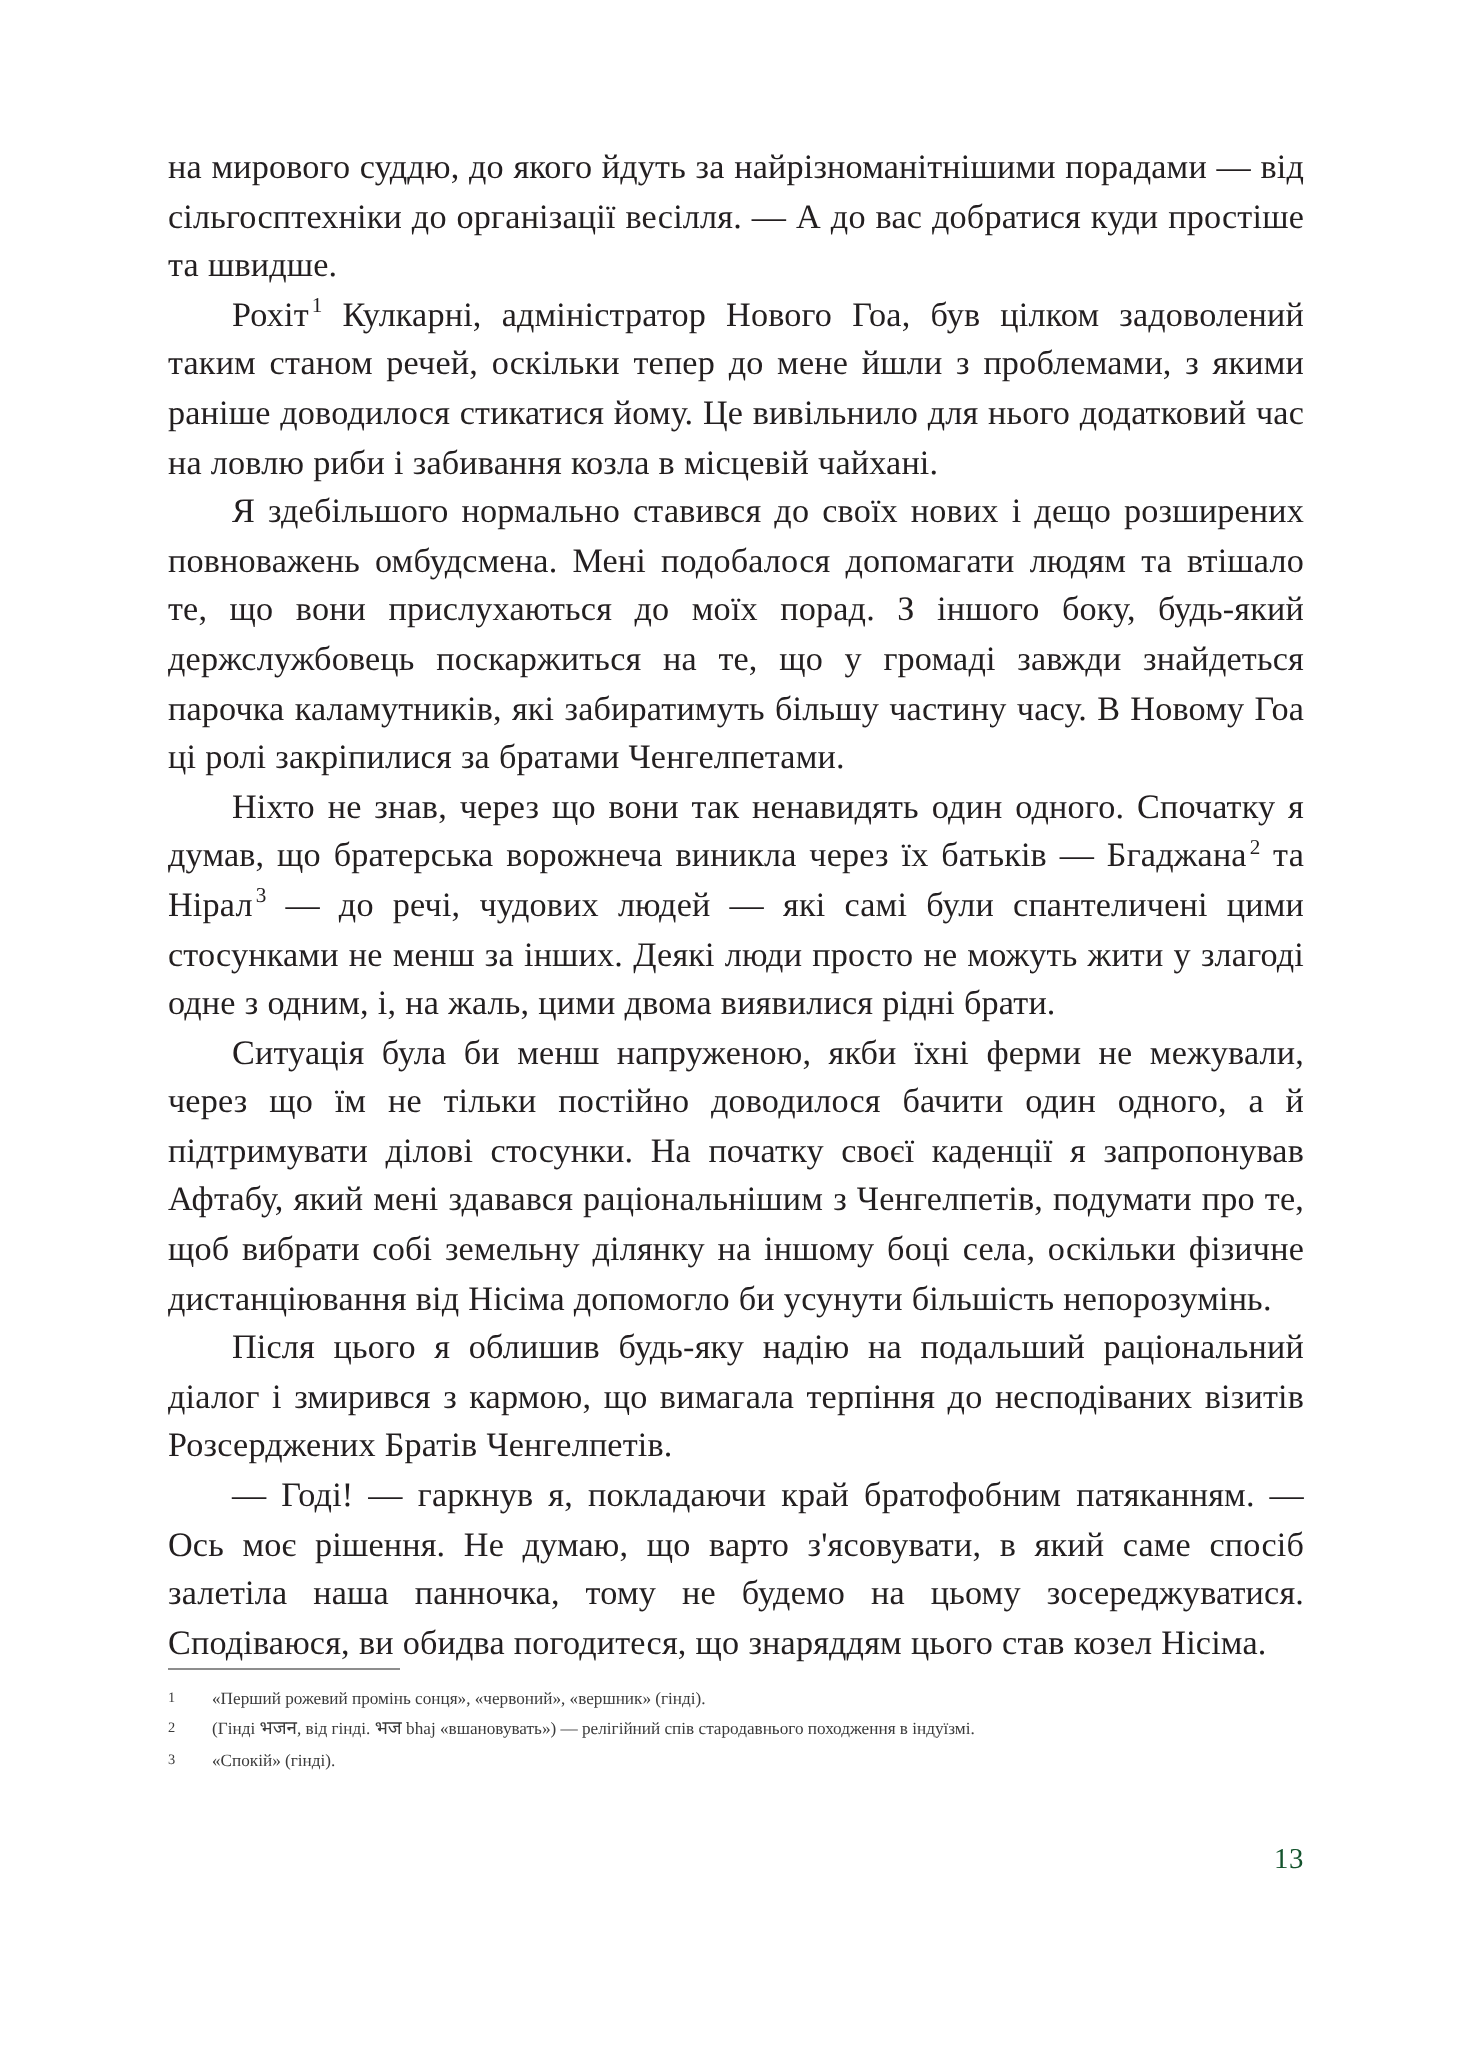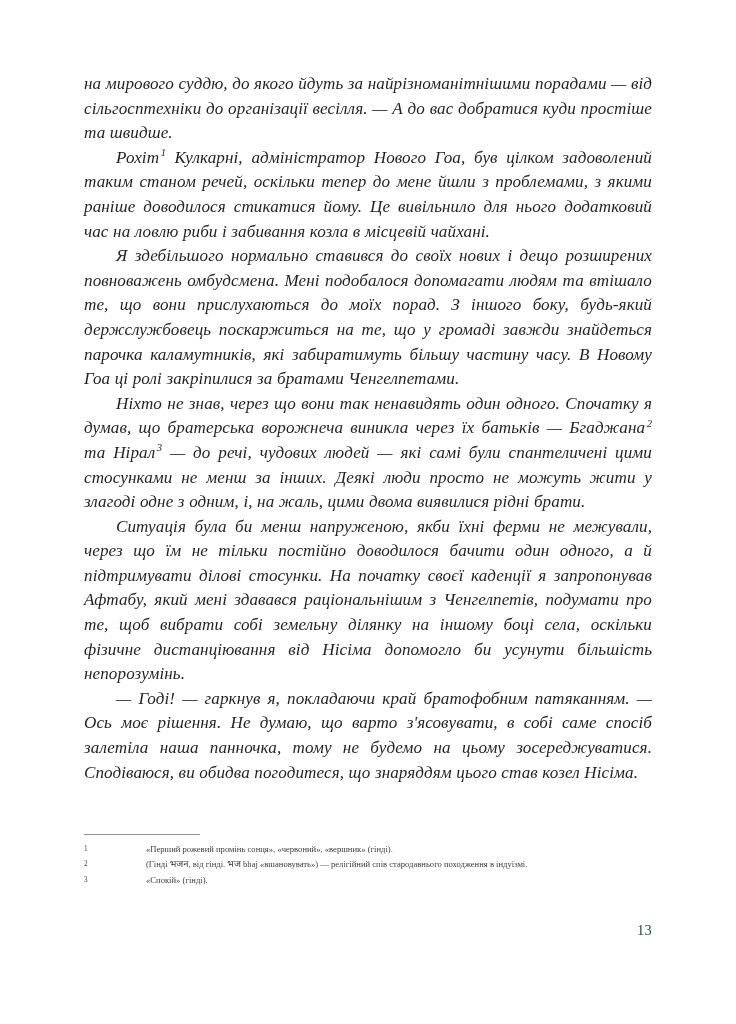--- a/index.html
+++ b/index.html
@@ -34,21 +34,20 @@
   p.para {
     margin: 0;
     text-indent: 32px;
     text-align: justify;
     font-size: 17.1px;
     line-height: 24.6px;
     letter-spacing: 0.005em;
     word-spacing: 0.01em;
     color: #231f20;
     hyphens: manual;
-    font-style: italic;
   }
 
   p.para.no-indent {
     text-indent: 0;
   }
 
   sup.fn-ref {
     font-size: 0.62em;
     line-height: 0;
     vertical-align: super;
@@ -83,21 +82,20 @@
     width: 22px;
     flex: 0 0 22px;
     font-size: 7.2px;
     vertical-align: super;
     padding-top: 0px;
     color: #3b3b3b;
   }
 
   .footnote .fn-text {
     flex: 1 1 auto;
-    margin-left: 40px;
   }
 
   .deva {
     font-family: Liberation Mono, monospace;
     font-size: 9.4px;
   }
 
   .page-number {
     position: absolute;
     right: 84px;
@@ -119,22 +117,23 @@
 
     <p class="para"><span>Рохіт</span><sup class="fn-ref">1</sup><span> Кулкарні, адміністратор Нового Гоа, був цілком задоволений таким станом речей, оскільки тепер до мене йшли з проблемами, з якими раніше доводилося стикатися йому. Це вивільнило для нього додатковий час на ловлю риби і забивання козла в місцевій чайхані.</span></p>
 
     <p class="para">Я здебільшого нормально ставився до своїх нових і дещо розширених повноважень омбудсмена. Мені подобалося допомагати людям та втішало те, що вони прислухаються до моїх порад. З іншого боку, будь-який держслужбовець поскаржиться на те, що у громаді завжди знайдеться парочка каламутників, які забиратимуть більшу частину часу. В Новому Гоа ці ролі закріпилися за братами Ченгелпетами.</p>
 
     <p class="para"><span>Ніхто не знав, через що вони так ненавидять один одного. Спочатку я думав, що братерська ворожнеча виникла через їх батьків — Бгаджана</span><sup class="fn-ref">2</sup><span> та Нірал</span><sup class="fn-ref">3</sup><span> — до речі, чудових людей — які самі були спантеличені цими стосунками не менш за інших. Деякі люди просто не можуть жити у злагоді одне з одним, і, на жаль, цими двома виявилися рідні брати.</span></p>
 
     <p class="para">Ситуація була би менш напруженою, якби їхні ферми не межували, через що їм не тільки постійно доводилося бачити один одного, а й підтримувати ділові стосунки. На початку своєї каденції я запропонував Афтабу, який мені здавався раціональнішим з Ченгелпетів, подумати про те, щоб вибрати собі земельну ділянку на іншому боці села, оскільки фізичне дистанціювання від Нісіма допомогло би усунути більшість непорозумінь.</p>
 
 
+    <p class="para">Після цього я облишив будь-яку надію на подальший раціональний діалог і змирився з кармою, що вимагала терпіння до несподіваних візитів Розсерджених Братів Ченгелпетів.</p>
 
-    <p class="para">— Годі! — гаркнув я, покладаючи край братофобним патяканням. — Ось моє рішення. Не думаю, що варто з'ясовувати, в собі саме спосіб залетіла наша панночка, тому не будемо на цьому зосереджуватися. Сподіваюся, ви обидва погодитеся, що знаряддям цього став козел Нісіма.</p>
+    <p class="para">— Годі! — гаркнув я, покладаючи край братофобним патяканням. — Ось моє рішення. Не думаю, що варто з'ясовувати, в який саме спосіб залетіла наша панночка, тому не будемо на цьому зосереджуватися. Сподіваюся, ви обидва погодитеся, що знаряддям цього став козел Нісіма.</p>
 
 
 
   </div>
 
   <div class="footnote-area">
     <div class="footnote-rule"></div>
 
     <div class="footnote">
       <span class="fn-num">1</span>

